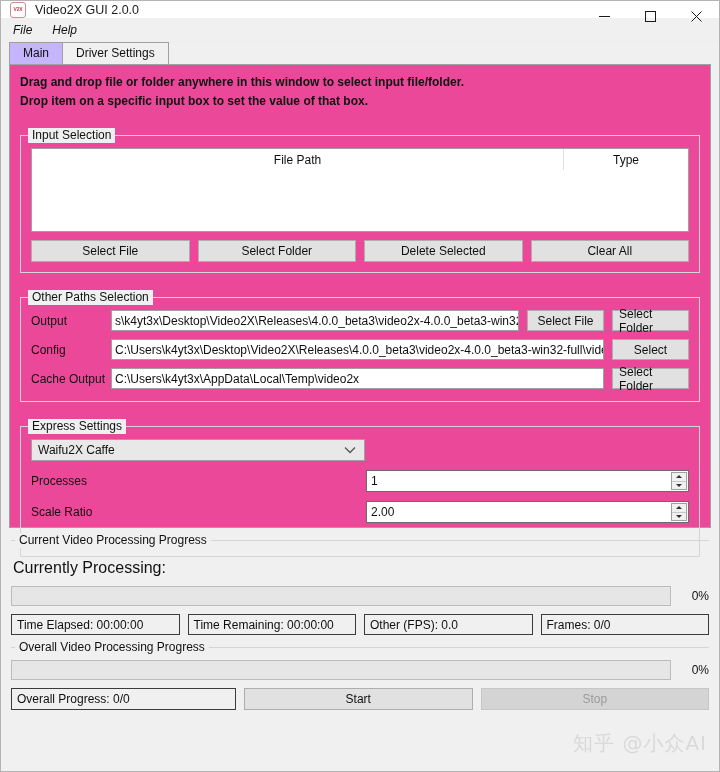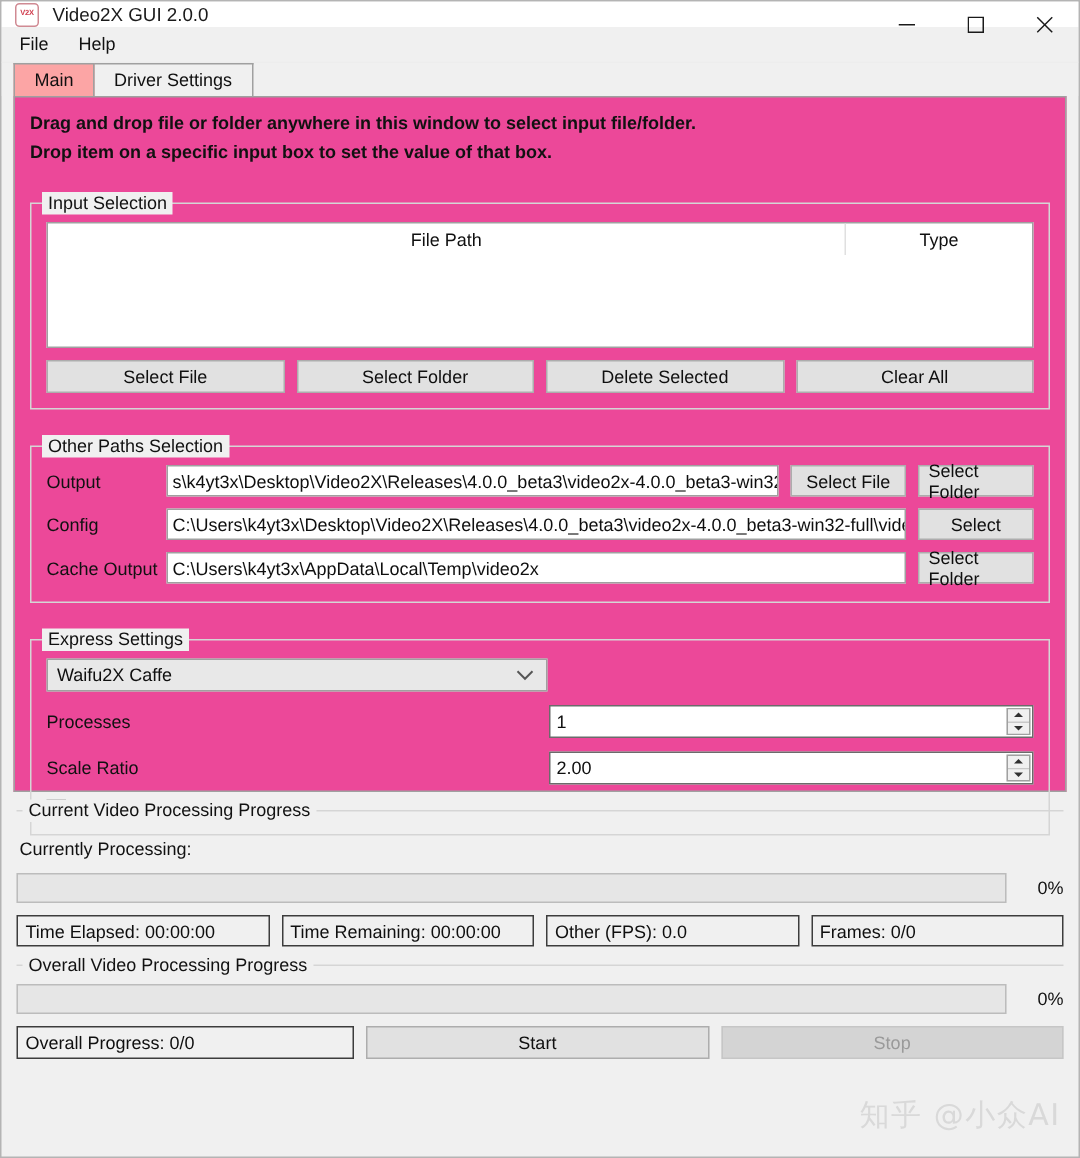--- a/index.html
+++ b/index.html
@@ -56,23 +56,24 @@
     display: flex; align-items: center; justify-content: center;
     color: #202020;
   }
   .win-btn svg { display: block; }
 
   
   .menubar {
     height: 24px;
     background: #f0f0f0;
     display: flex;
-    align-items: center;
+    align-items: flex-end;
     padding-left: 8px;
     border-bottom: 1px solid #ededed;
+    font-style: italic;
   }
   .menu-item {
     font-size: 12px;
     color: #121212;
     padding: 3px 10px 4px 4px;
     margin-right: 6px;
   }
 
   
   .tabstrip {
@@ -88,21 +89,21 @@
     color: #101010;
     padding: 3px 13px 3px 13px;
     border: 1px solid #a0a0a0;
     border-bottom: none;
     background: #f0f0f0;
     margin-right: -1px;
     height: 22px;
     line-height: 15px;
   }
   .tab.active {
-    background: #fca5a5;
+    background: #c4b5fd;
     position: relative;
     z-index: 3;
   }
 
   
   .tabpage {
     margin: 0 8px;
     border: 1px solid #a0a0a0;
     background: #ec4899;
     height: 464px;
@@ -315,21 +316,21 @@
     position: absolute;
     top: -8px;
     left: 4px;
     background: #f0f0f0;
     padding: 0 4px;
     font-size: 12px;
     color: #111111;
     line-height: 15px;
   }
   .subtext {
-    font-size: 12px;
+    font-size: 16px;
     color: #111111;
     margin: 6px 0 9px 2px;
   }
   .pbar-row { display: flex; align-items: center; }
   .pbar {
     flex: 1 1 auto;
     height: 20px;
     background: #e6e6e6;
     border: 1px solid #bcbcbc;
   }

